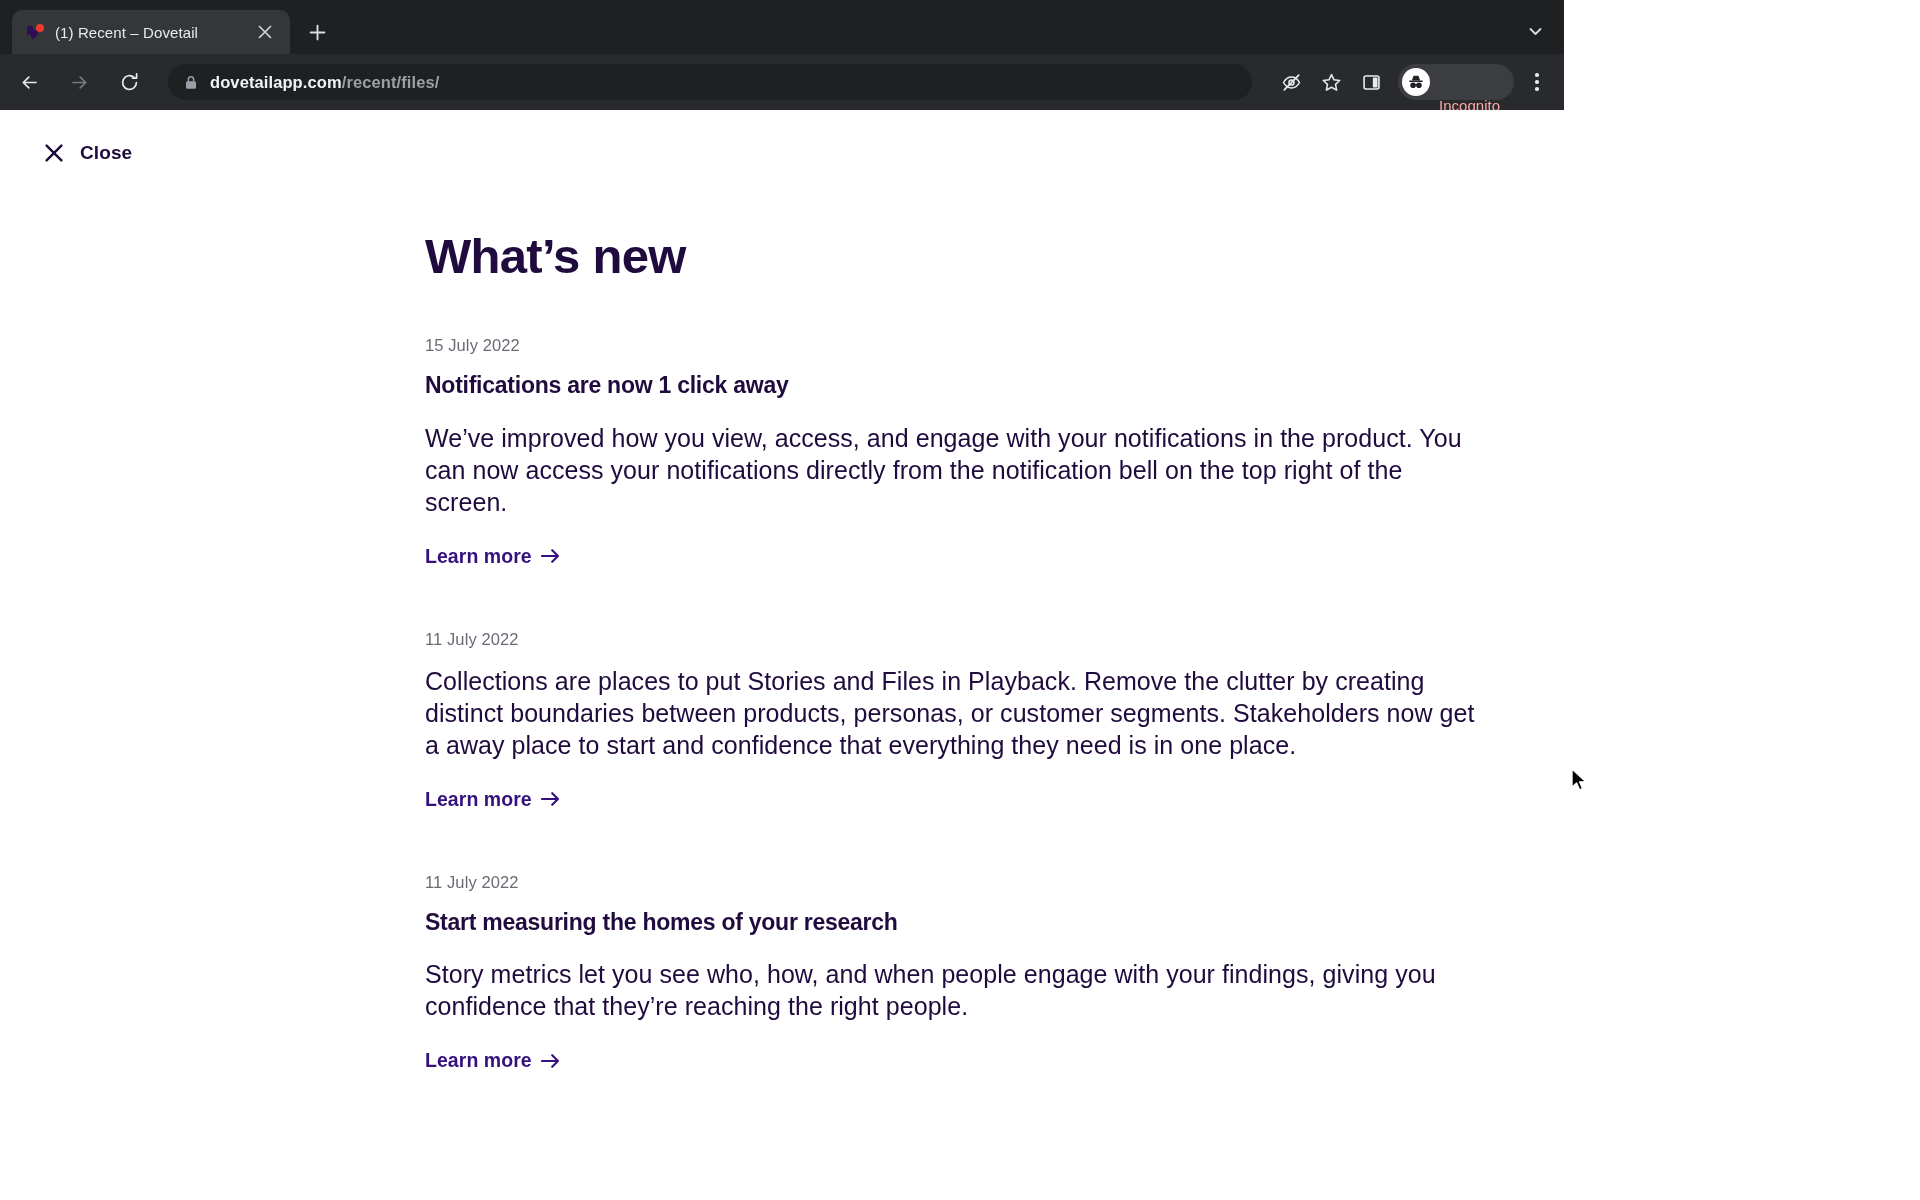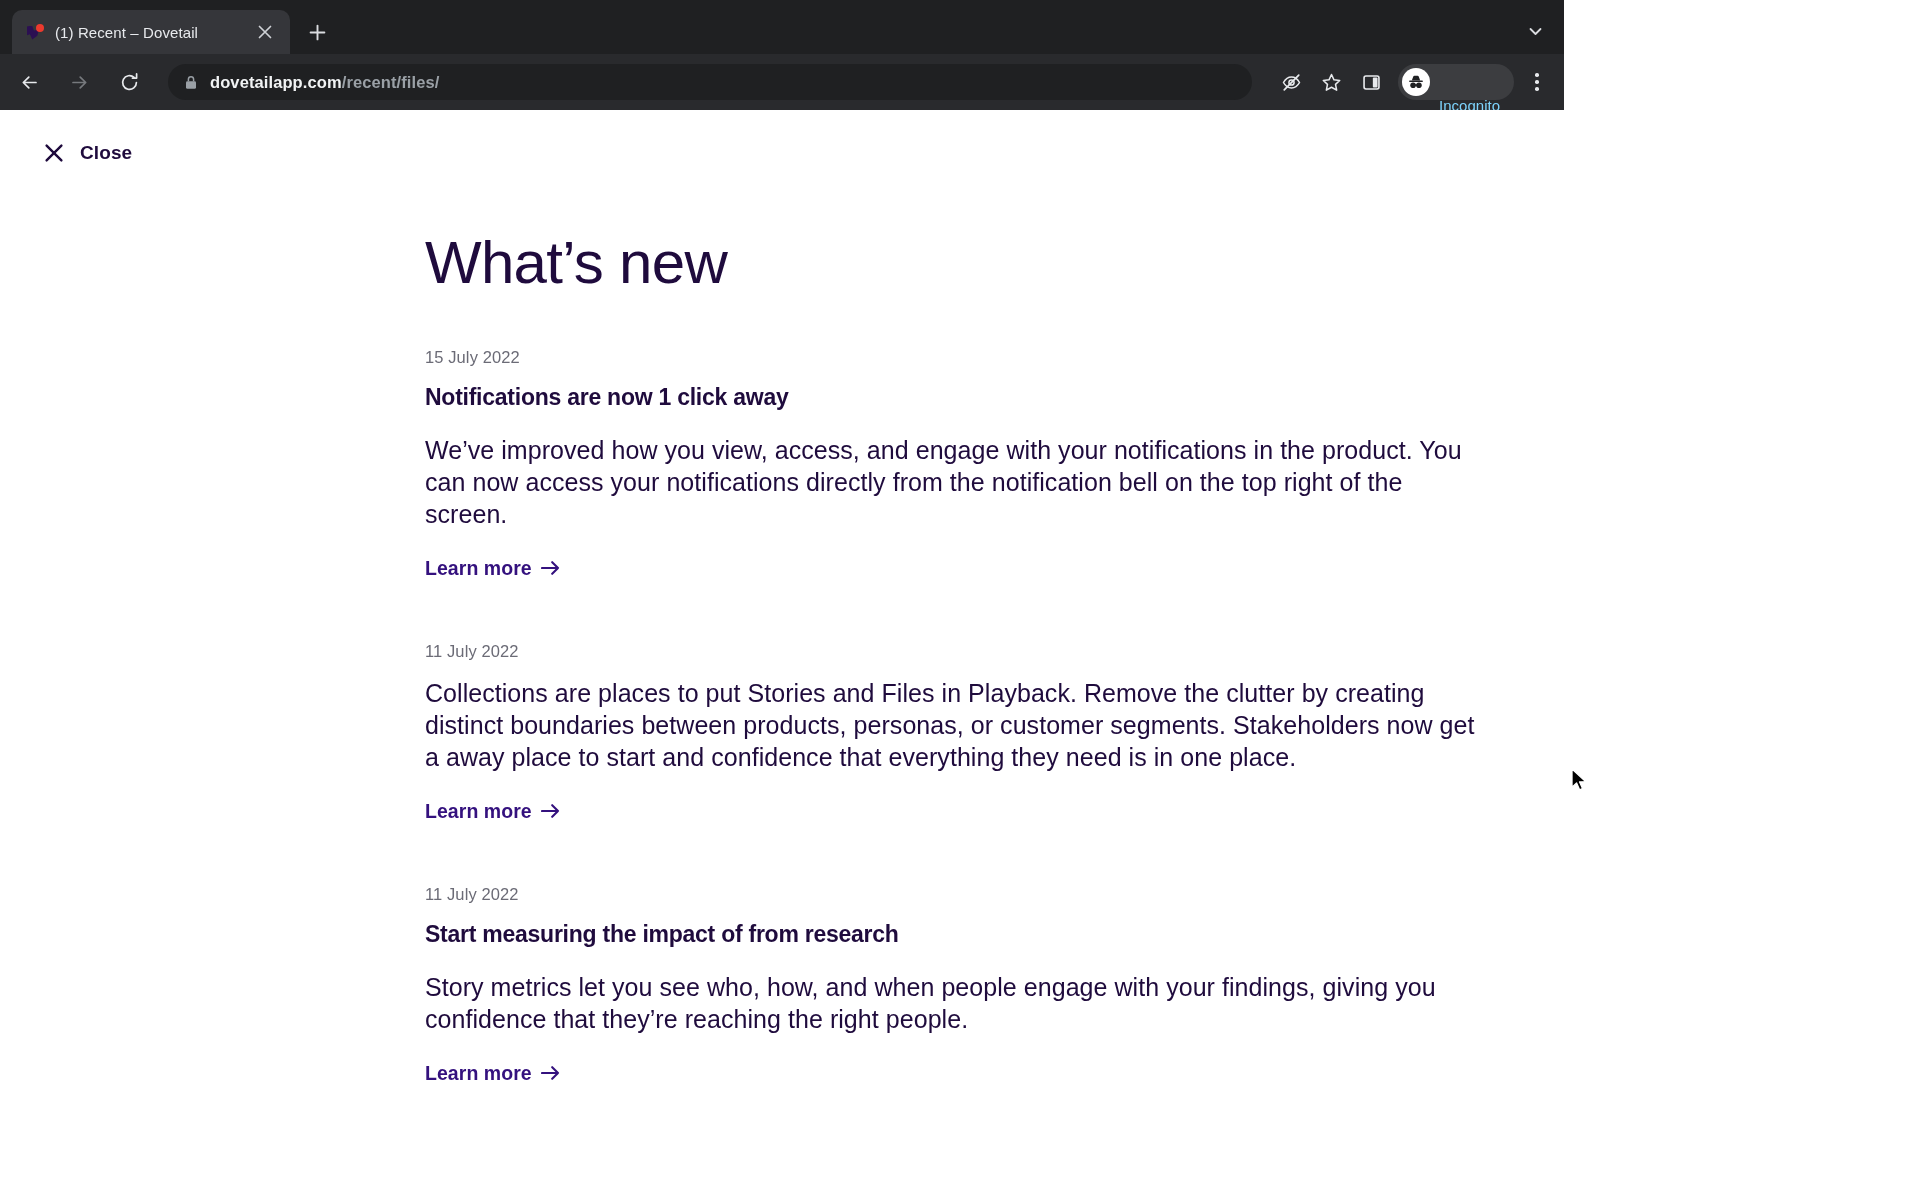--- a/index.html
+++ b/index.html
@@ -136,21 +136,21 @@
     padding: 0 14px 0 4px;
     margin-left: 6px;
   }
   .incog-avatar {
     width: 28px; height: 28px;
     border-radius: 50%;
     background: #ffffff;
     display: flex; align-items: center; justify-content: center;
     flex: 0 0 28px;
   }
-  .incog-label { color: #7dd3fc; font-size: 15px; white-space: nowrap; margin-top: 47px; }
+  .incog-label { color: #fca5a5; font-size: 15px; white-space: nowrap; margin-top: 47px; }
 
   .menu-dots {
     width: 34px; height: 38px;
     display: flex; flex-direction: column; align-items: center; justify-content: center;
     gap: 3.5px;
     margin-left: 4px;
   }
   .menu-dots i { width: 3.6px; height: 3.6px; border-radius: 50%; background: #e8eaed; display:block; }
 
   
@@ -184,22 +184,22 @@
     letter-spacing: .1px;
   }
 
   .content {
     width: 1060px;
     margin-left: 425px;
     padding-top: 58px;
   }
 
   .page-title {
-    font-size: 60px;
-    font-weight: 400;
+    font-size: 49px;
+    font-weight: 700;
     color: #1f0b3d;
     letter-spacing: -0.7px;
     line-height: 1.1;
   }
 
   .article { padding-top: 62px; }
   .article:first-of-type { padding-top: 52px; }
 
   .art-date {
     font-size: 16.5px;
@@ -384,21 +384,21 @@
           <span class="arrow-icon">
             <svg width="19" height="16" viewBox="0 0 19 16">
                 <path d="M1 8 H17 M11.2 2.2 L17 8 L11.2 13.8" fill="none" stroke="currentColor" stroke-width="2.1" stroke-linecap="round" stroke-linejoin="round"></path>
               </svg>
           </span>
         </a>
       </div>
 
       <div class="article">
         <div class="art-date">11 July 2022</div>
-        <h2 class="art-title">Start measuring the impact of from research</h2>
+        <h2 class="art-title">Start measuring the homes of your research</h2>
         <p class="art-body">Story metrics let you see who, how, and when people engage with your findings, giving you confidence that they’re reaching the right people.</p>
         <a class="learn-more" href="#">
           <span>Learn more</span>
           <span class="arrow-icon">
             <svg width="19" height="16" viewBox="0 0 19 16">
                 <path d="M1 8 H17 M11.2 2.2 L17 8 L11.2 13.8" fill="none" stroke="currentColor" stroke-width="2.1" stroke-linecap="round" stroke-linejoin="round"></path>
               </svg>
           </span>
         </a>
       </div>

